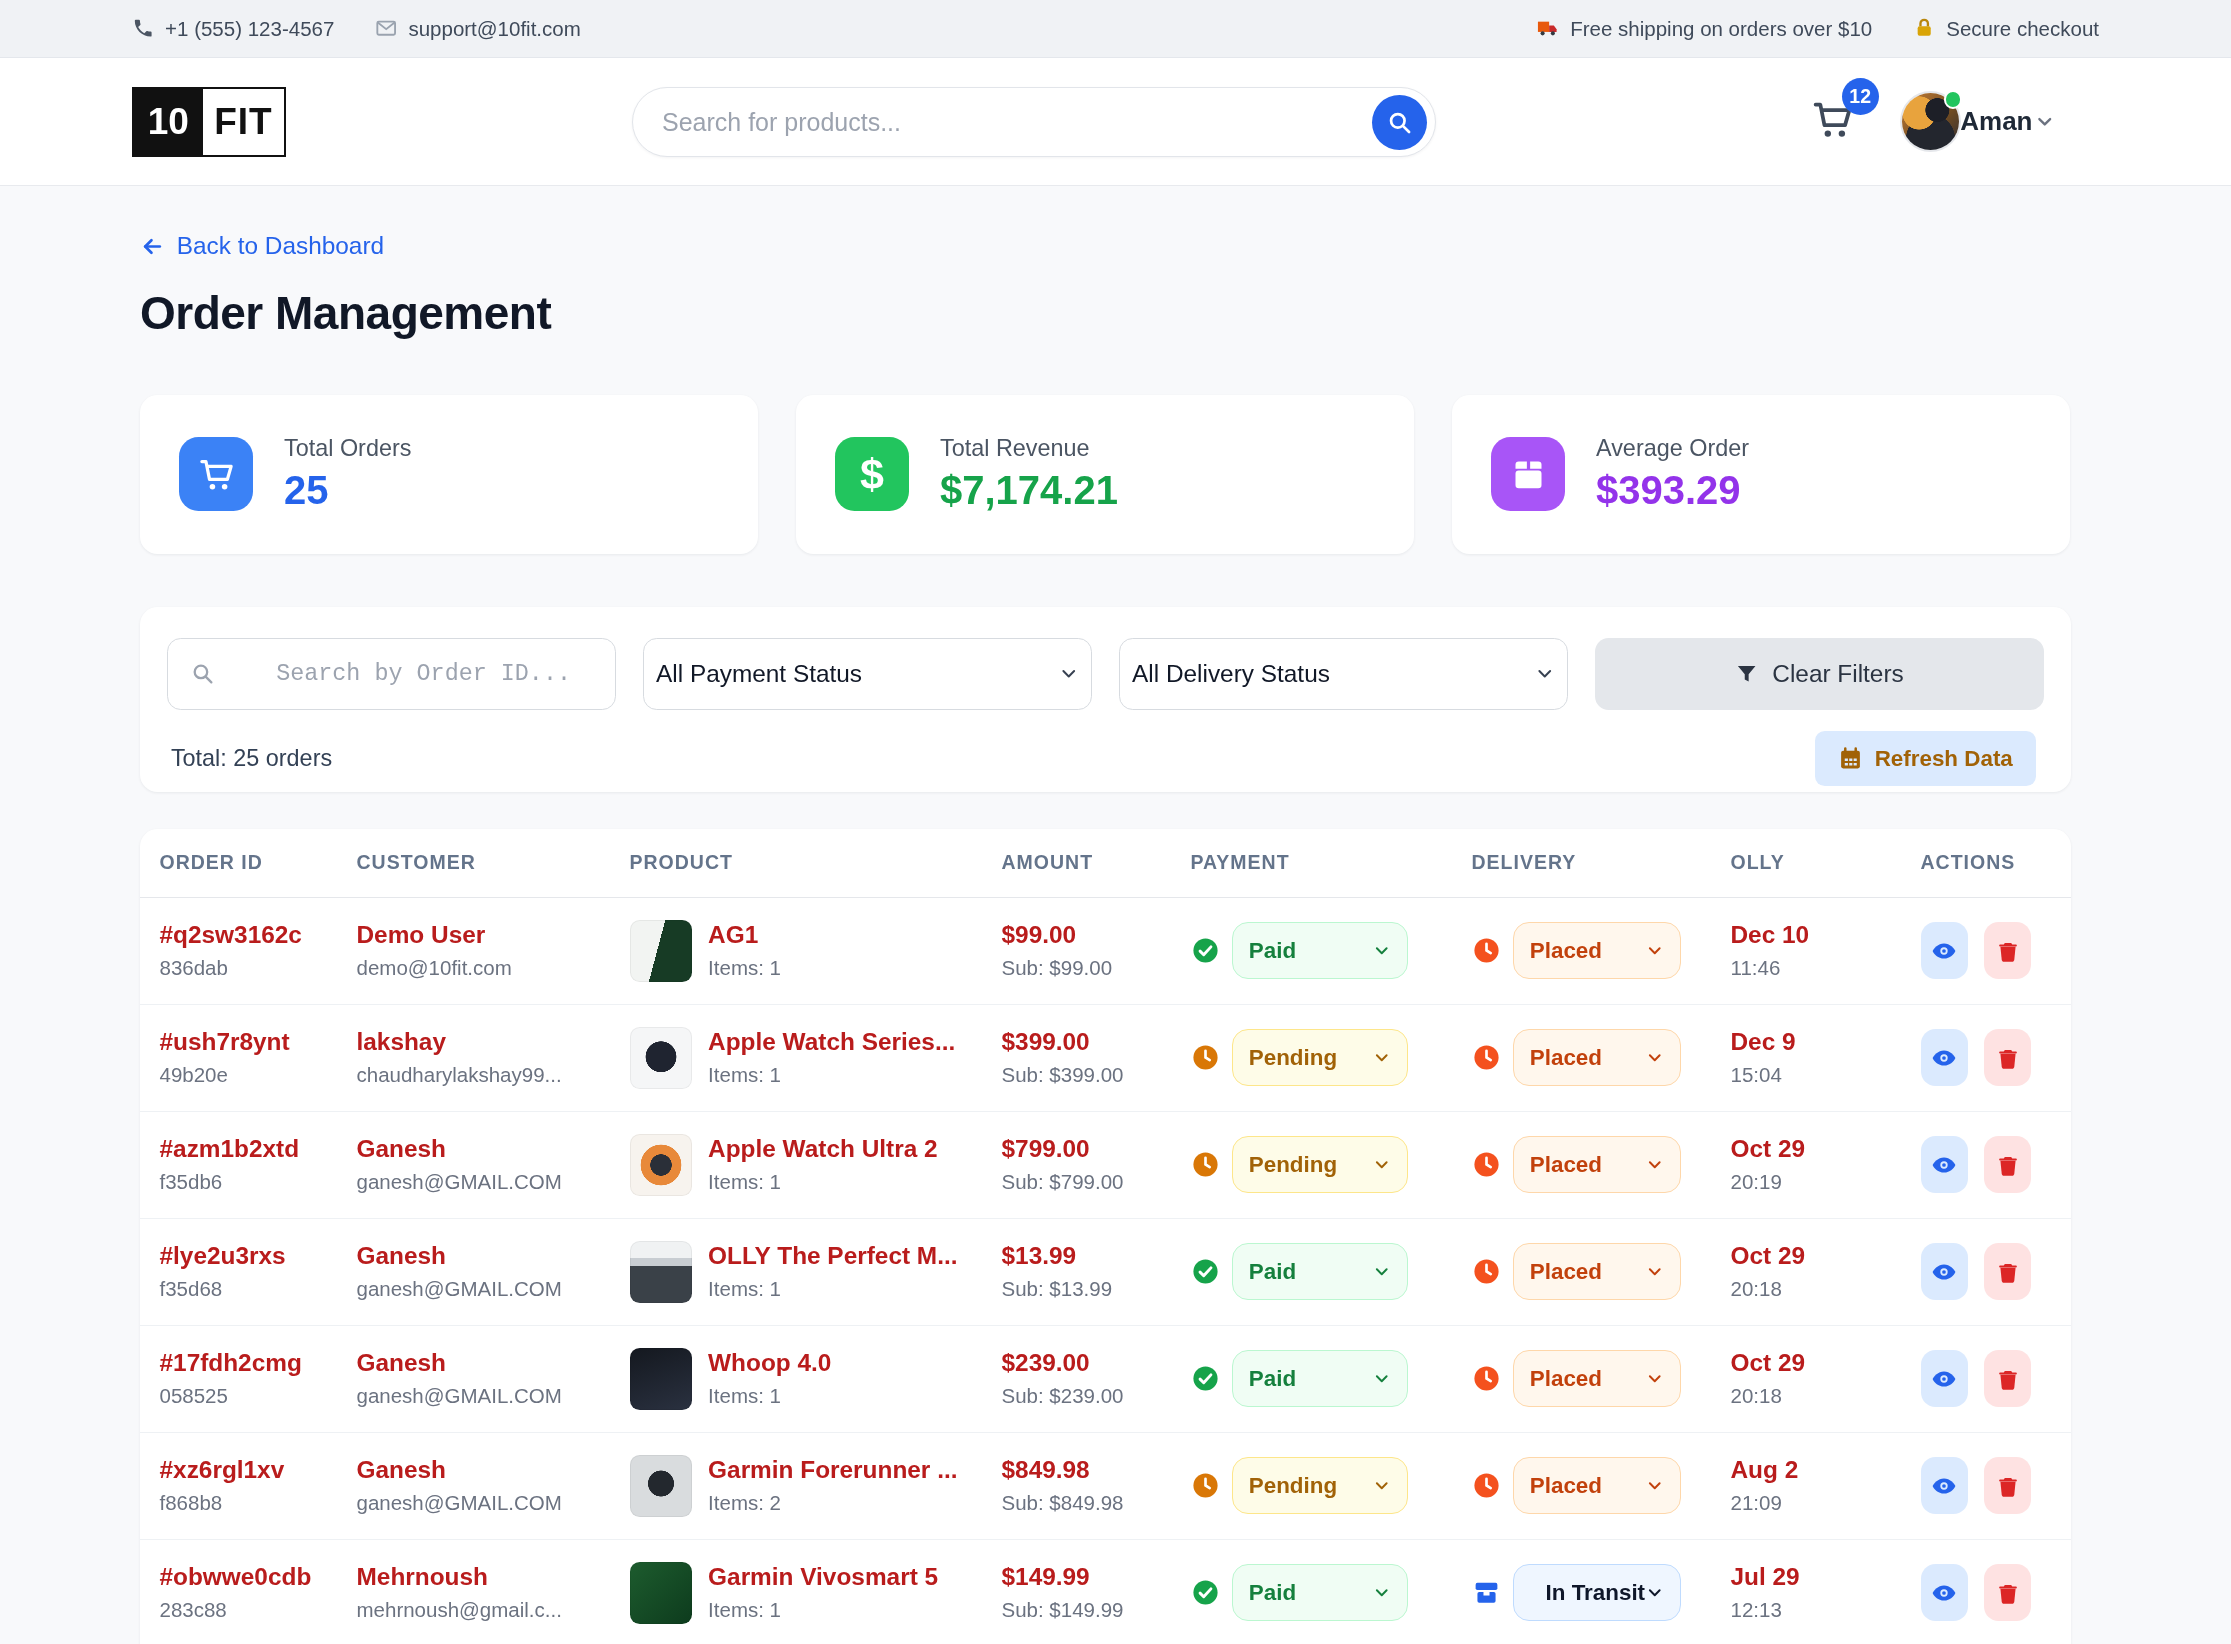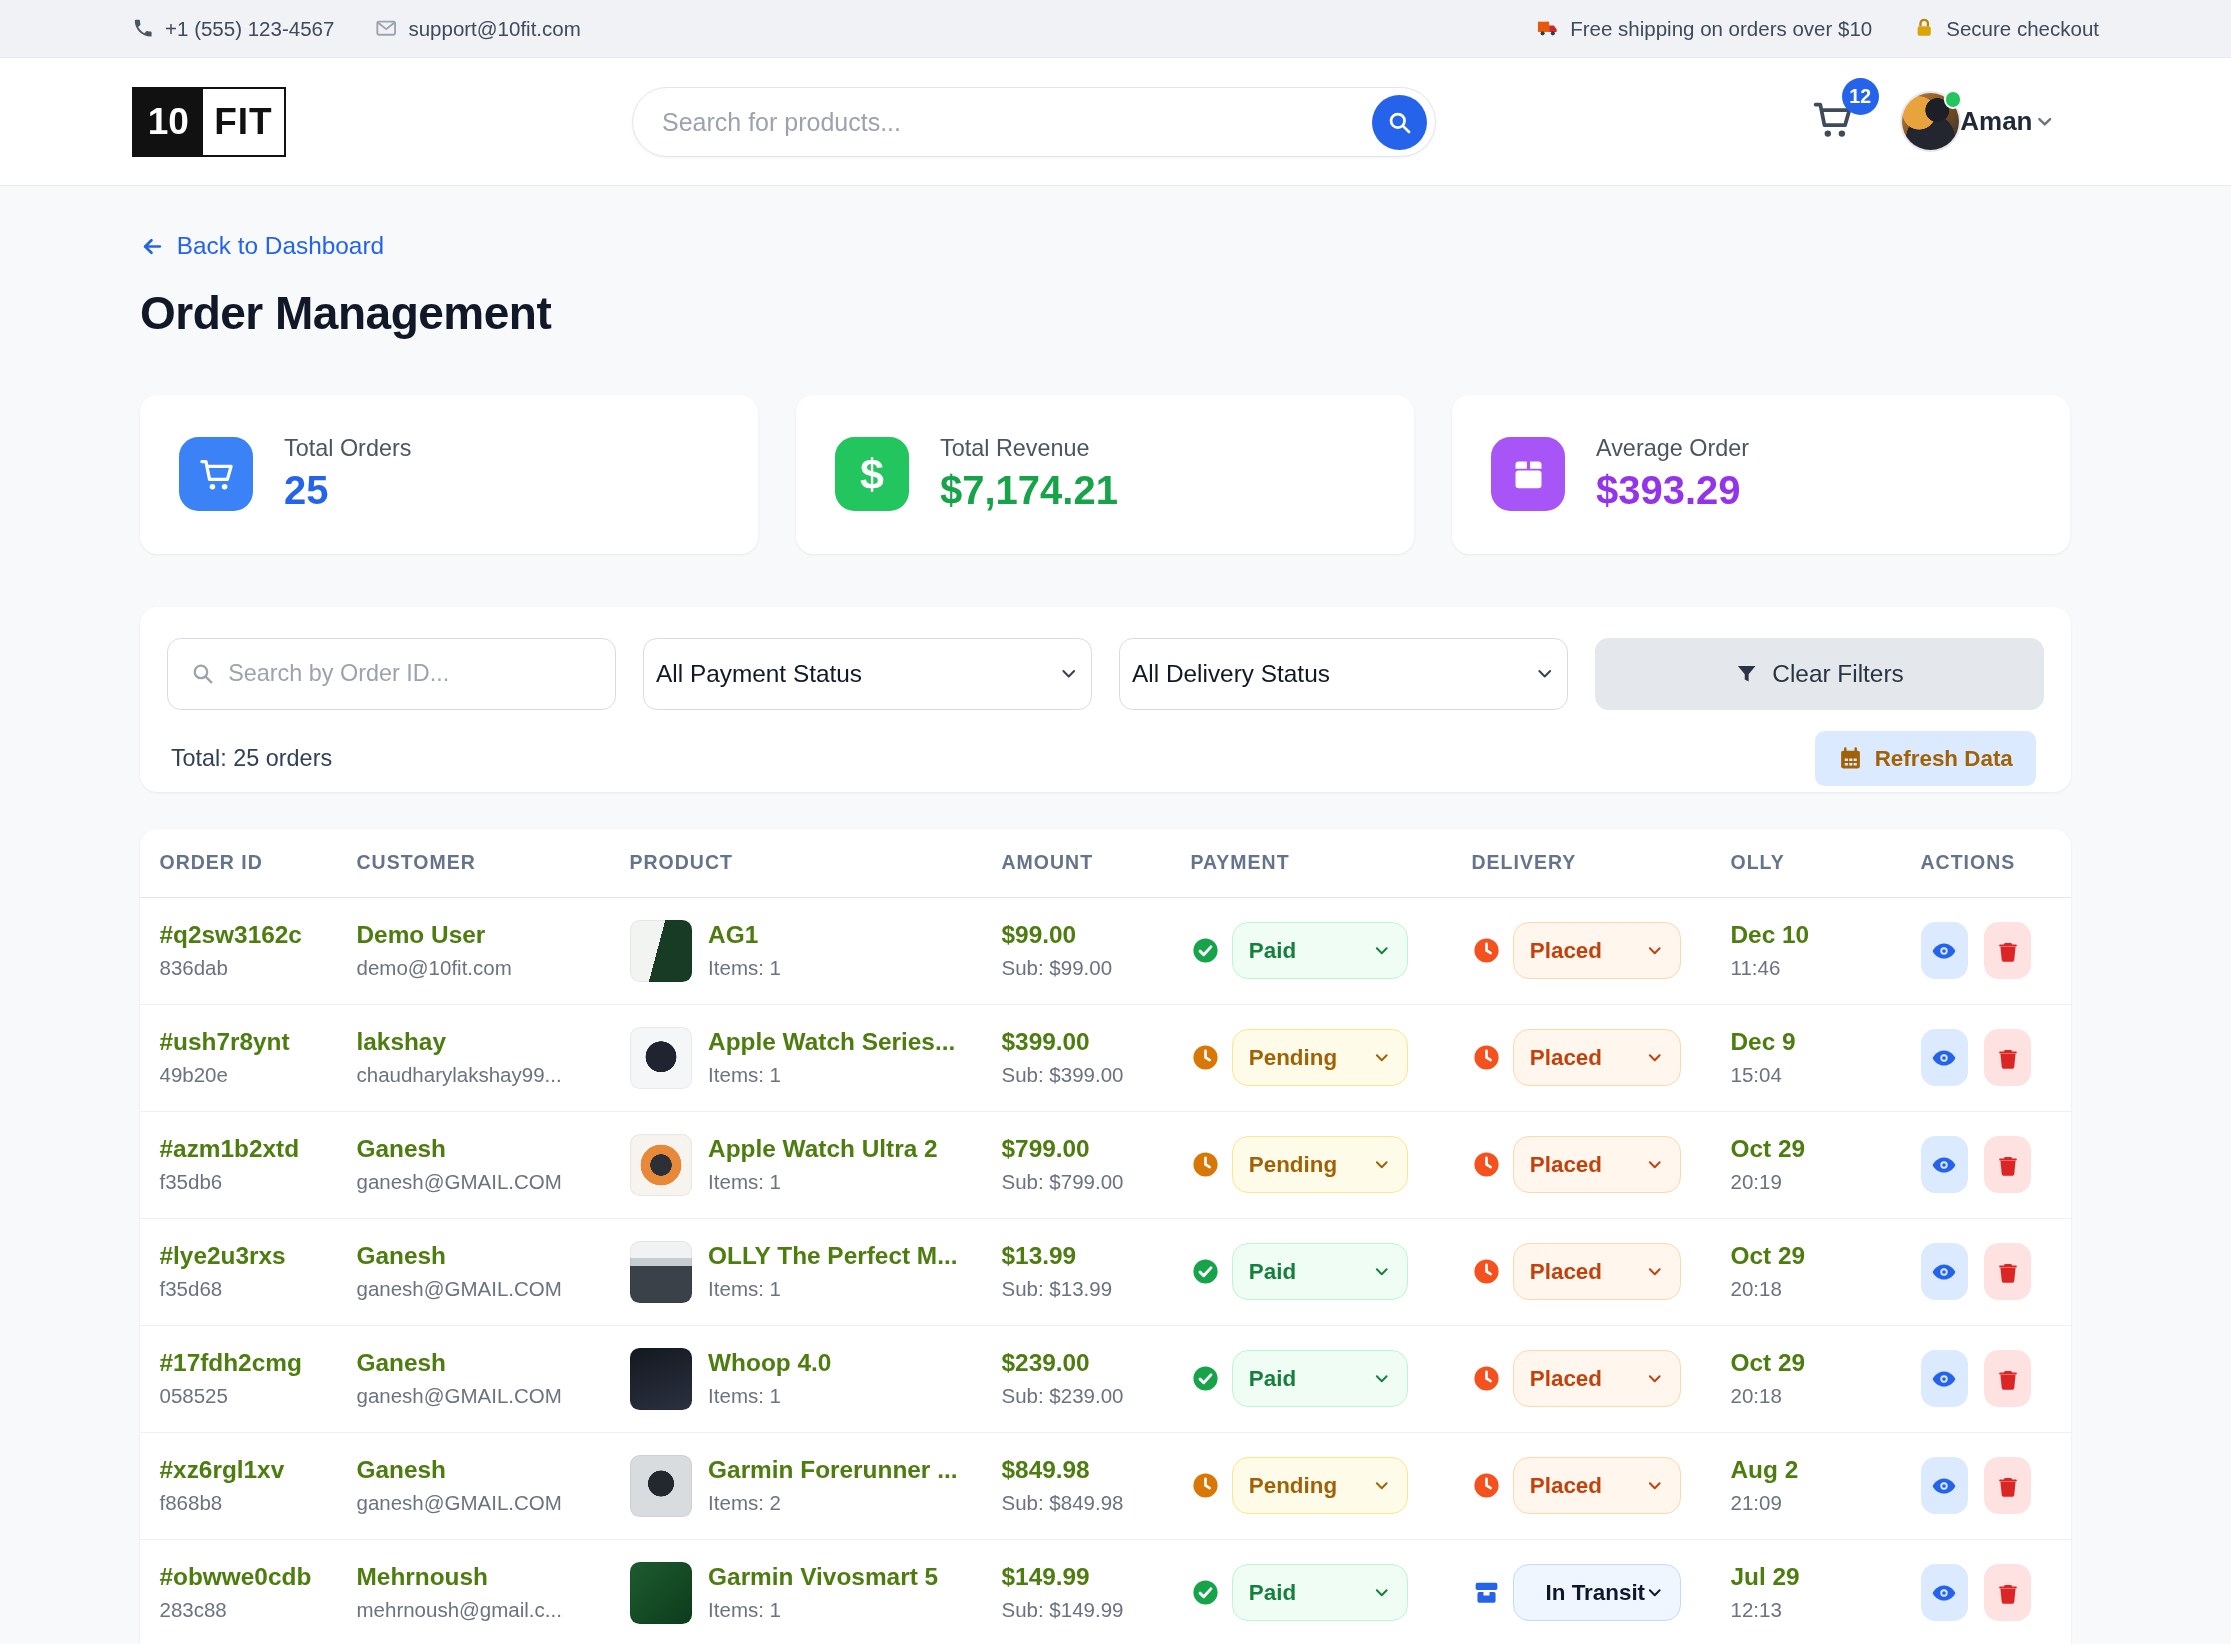--- a/index.html
+++ b/index.html
@@ -75,21 +75,21 @@
   .stat-value.blue { color:#2563eb; } .stat-value.green { color:#16a34a; } .stat-value.purple { color:#9333ea; }
 
   
   .filter-card { margin-top:53px; width:1931px; height:185px; background:#fff; border-radius:17.6px;
                  box-shadow:0 1px 2.9px rgba(16,24,40,.07); padding:31px 27px 0 27px; }
   .filter-row { display:flex; justify-content:space-between; }
   .order-search { width:449px; height:72px; border:1px solid #d7dbe0; border-radius:13.7px;
                   display:flex; align-items:center; gap:13.7px; padding:0 21.5px; background:#fff; }
   .order-search svg { width:25px; height:25px; color:#9ca3af; flex:0 0 auto; }
   .order-search input { flex:1; border:none; outline:none; font-size:23.4px; color:#374151;
-                        font-family:Liberation Sans, sans-serif; background:transparent; min-width:0; }
+                        font-family:Liberation Mono, monospace; background:transparent; min-width:0;margin-left:48px; }
   .order-search input::placeholder { color:#9ca3af; }
   .select { width:449px; height:72px; border:1px solid #d7dbe0; border-radius:13.7px; background:#fff;
             display:flex; align-items:center; justify-content:space-between; padding:0 12px;
             font-size:24.4px; color:#111827; cursor:pointer; }
   .select svg { width:21.5px; height:21.5px; color:#374151; }
   .clear-btn { width:449px; height:72px; border:none; border-radius:13.7px; background:#e4e7eb;
                display:flex; align-items:center; justify-content:center; gap:13.7px;
                font-size:24.4px; color:#2b3442; font-family:inherit; cursor:pointer; }
   .clear-btn svg { width:23.4px; height:23.4px; color:#2b3442; }
   .filter-meta { margin-top:21.5px; display:flex; align-items:center; justify-content:space-between; padding:0 7.8px 0 3.9px; }
@@ -101,21 +101,21 @@
 
   
   .table-card { margin-top:37px; width:1931px; background:#fff; border-radius:17.6px 17.6px 0 0;
                 box-shadow:0 1px 2.9px rgba(16,24,40,.07); }
   .thead, .trow { display:grid; padding:0 19.5px;
                   grid-template-columns:197px 273px 372px 189px 281px 259px 190px 1fr;
                   align-items:center; }
   .thead { height:69px; border-bottom:1px solid #e5e7eb; }
   .th { font-size:19.5px; font-weight:600; color:#64748b; letter-spacing:1px; }
   .trow { height:107px; border-bottom:1px solid #eef1f4; }
-  .cell-main { font-size:24.4px; font-weight:700; color:#4d7c0f; white-space:nowrap; }
+  .cell-main { font-size:24.4px; font-weight:700; color:#b91c1c; white-space:nowrap; }
   .cell-main.w6 { font-weight:600; }
   .cell-sub { margin-top:6.8px; font-size:20.5px; color:#6b7280; white-space:nowrap; }
   .prod-cell { display:flex; align-items:center; gap:16.6px; }
   .thumb { width:62px; height:62px; border-radius:9.8px; flex:0 0 auto; background:#eef0f2;
            box-shadow:inset 0 0 0 1px rgba(0,0,0,.05); }
   .status-cell { display:flex; align-items:center; gap:12.7px; }
   .status-icon { width:29px; height:29px; flex:0 0 auto; }
   .status-icon svg { display:none; width:29px; height:29px; }
   .status-icon[data-status="Paid"] .ic-check { display:block; color:#16a34a; }
   .status-icon[data-status="Pending"] .ic-clock { display:block; color:#d97706; }

